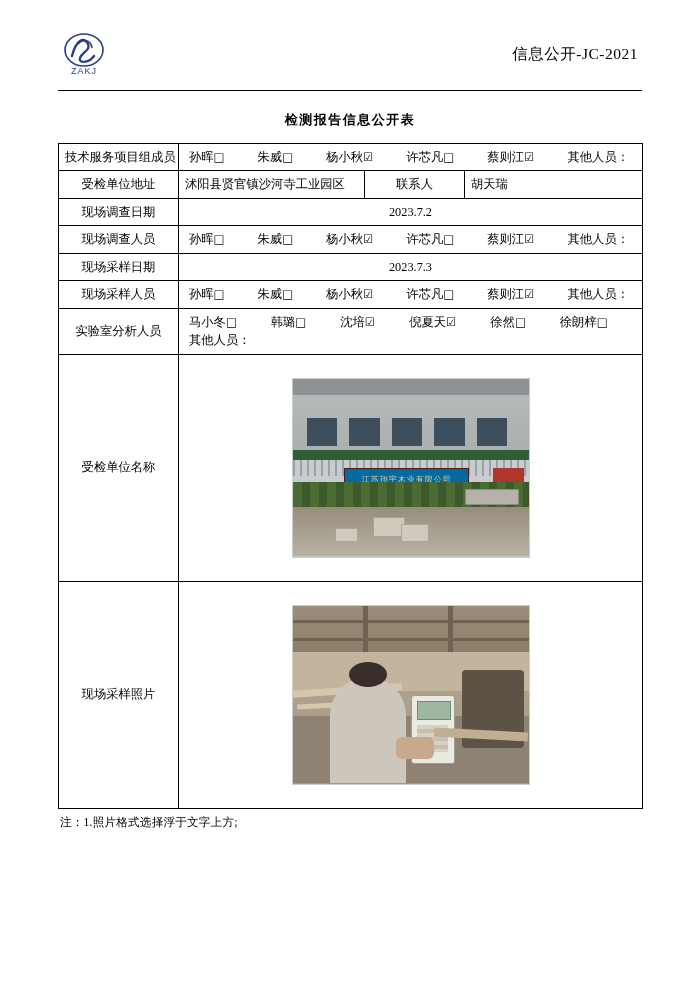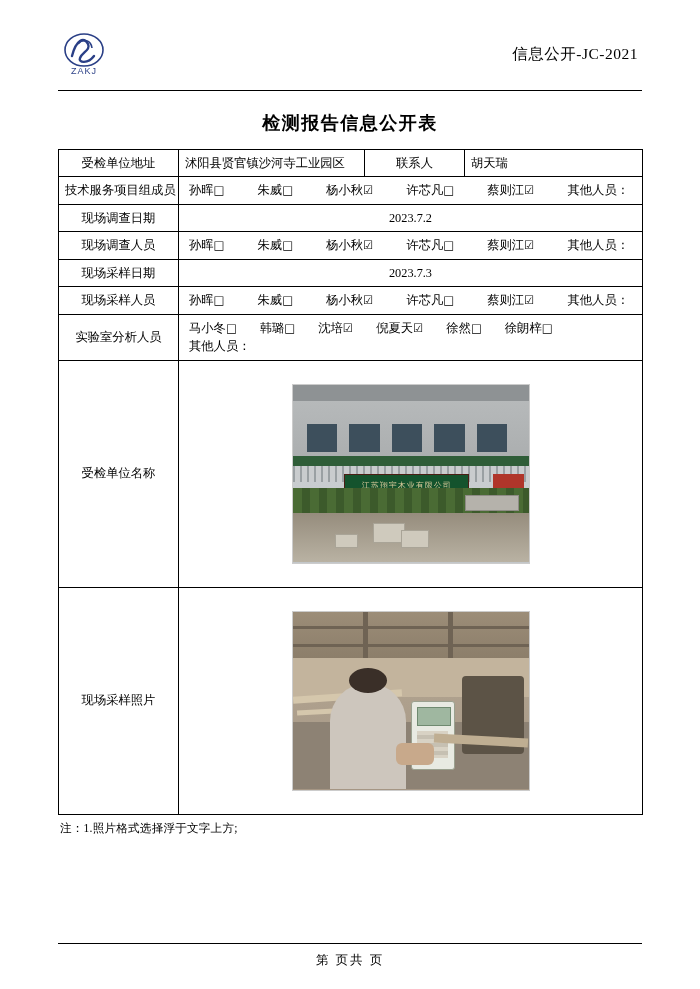--- a/index.html
+++ b/index.html
@@ -55,21 +55,21 @@
   .header-right {
     font-size: 15.5px;
     letter-spacing: 0.5px;
     padding-right: 4px;
     text-align: right;
   }
 
   
   .doc-title {
     text-align: center;
-    font-size: 18px;
+    font-size: 13px;
     font-weight: 700;
     letter-spacing: 1.5px;
     margin-top: 20px;
     margin-bottom: 14px;
     font-family: "DejaVu Serif", "Liberation Serif", serif;
   }
 
   
   table.main {
     width: 100%;
@@ -110,21 +110,21 @@
   }
   .members-row {
     display: flex;
     justify-content: space-between;
     align-items: center;
     padding: 0 4px;
   }
   .lab-line {
     display: flex;
     justify-content: flex-start;
-    gap: 20px;
+    gap: 31px;
     padding-left: 4px;
   }
   .lab-line2 {
     padding-left: 4px;
   }
   .photo-cell {
     height: 218px;
     text-align: center;
     padding: 8px 4px;
   }
@@ -137,21 +137,21 @@
     border: 1px solid #ccc;
   }
 
   
   .p1-sky { position:absolute; inset:0; background:linear-gradient(#cfd3d6, #c3c7ca); }
   .p1-building { position:absolute; left:0; top:0; width:100%; height:48%; background:linear-gradient(#b9bcbd,#a9acad); }
   .p1-roof { position:absolute; left:0; top:0; width:100%; height:9%; background:#8e9294; }
   .p1-win { position:absolute; top:22%; height:16%; background:#3d4f5c; }
   .p1-greenband { position:absolute; left:0; top:40%; width:100%; height:7%; background:#2f5d38; }
   .p1-fence { position:absolute; left:0; top:46%; width:100%; height:9%; background:repeating-linear-gradient(90deg,#9aa0a3 0 2px,#c9ccce 2px 7px); }
-  .p1-sign { position:absolute; left:22%; top:50%; width:52%; height:13%; background:#14532d; border:1px solid #4a1d14; }
+  .p1-sign { position:absolute; left:22%; top:50%; width:52%; height:13%; background:#0369a1; border:1px solid #4a1d14; }
   .p1-sign-txt { position:absolute; inset:0; color:#d9c99a; font-size:8px; letter-spacing:1px; text-align:center; line-height:22px; font-family:"DejaVu Serif", serif; white-space:nowrap; overflow:hidden;}
   .p1-red { position:absolute; right:2%; top:50%; width:13%; height:18%; background:#b0352a; }
   .p1-ground { position:absolute; left:0; top:63%; width:100%; height:37%; background:linear-gradient(#8a8070,#b9b2a3); }
   .p1-bush { position:absolute; left:0; top:58%; width:100%; height:14%; background:repeating-linear-gradient(90deg,#4a6b34 0 9px,#3c5a2b 9px 17px); }
   .p1-block { position:absolute; background:#cfcabd; border:1px solid #a9a497; }
   .p1-pipe { position:absolute; right:4%; top:62%; width:22%; height:8%; background:#b5b2ab; border:1px solid #8e8b85;}
 
   
   .p2-bg { position:absolute; inset:0; background:linear-gradient(#b7aa96, #a59684); }
   .p2-roof { position:absolute; left:0; top:0; width:100%; height:26%; background:linear-gradient(#9c8d78,#8c7e6a); }
@@ -210,37 +210,37 @@
 
   <table class="main">
     <colgroup>
       <col style="width:120px">
       <col style="width:186px">
       <col style="width:100px">
       <col style="width:178px">
     </colgroup>
     <tbody>
       <tr>
-        <td class="lbl">受检单位地址</td>
-        <td class="val">沭阳县贤官镇沙河寺工业园区</td>
-        <td class="lbl">联系人</td>
-        <td class="val">胡天瑞</td>
-      </tr>
-      <tr>
         <td class="lbl">技术服务项目组成员</td>
         <td colspan="3">
           <div class="members-row">
             <span class="member"><span>孙晖</span><span class="cb">□</span></span>
             <span class="member"><span>朱威</span><span class="cb">□</span></span>
             <span class="member"><span>杨小秋</span><span class="cb">☑</span></span>
             <span class="member"><span>许芯凡</span><span class="cb">□</span></span>
             <span class="member"><span>蔡则江</span><span class="cb">☑</span></span>
             <span class="member">其他人员：</span>
           </div>
         </td>
+      </tr>
+      <tr>
+        <td class="lbl">受检单位地址</td>
+        <td class="val">沭阳县贤官镇沙河寺工业园区</td>
+        <td class="lbl">联系人</td>
+        <td class="val">胡天瑞</td>
       </tr>
       <tr>
         <td class="lbl">现场调查日期</td>
         <td colspan="3" class="val-center">2023.7.2</td>
       </tr>
       <tr>
         <td class="lbl">现场调查人员</td>
         <td colspan="3">
           <div class="members-row">
             <span class="member"><span>孙晖</span><span class="cb">□</span></span>
@@ -336,14 +336,13 @@
             <div class="p2-hand"></div>
             <div class="p2-plank" style="right:0;top:70%;width:40%;height:5%;background:#bfae92;transform:rotate(3deg)"></div>
           </div>
         </td>
       </tr>
     </tbody>
   </table>
 
   <div class="note">注：1.照片格式选择浮于文字上方;</div>
 
-  <div class="footer">第  页共    页</div>
 </div>
 
 </body></html>

